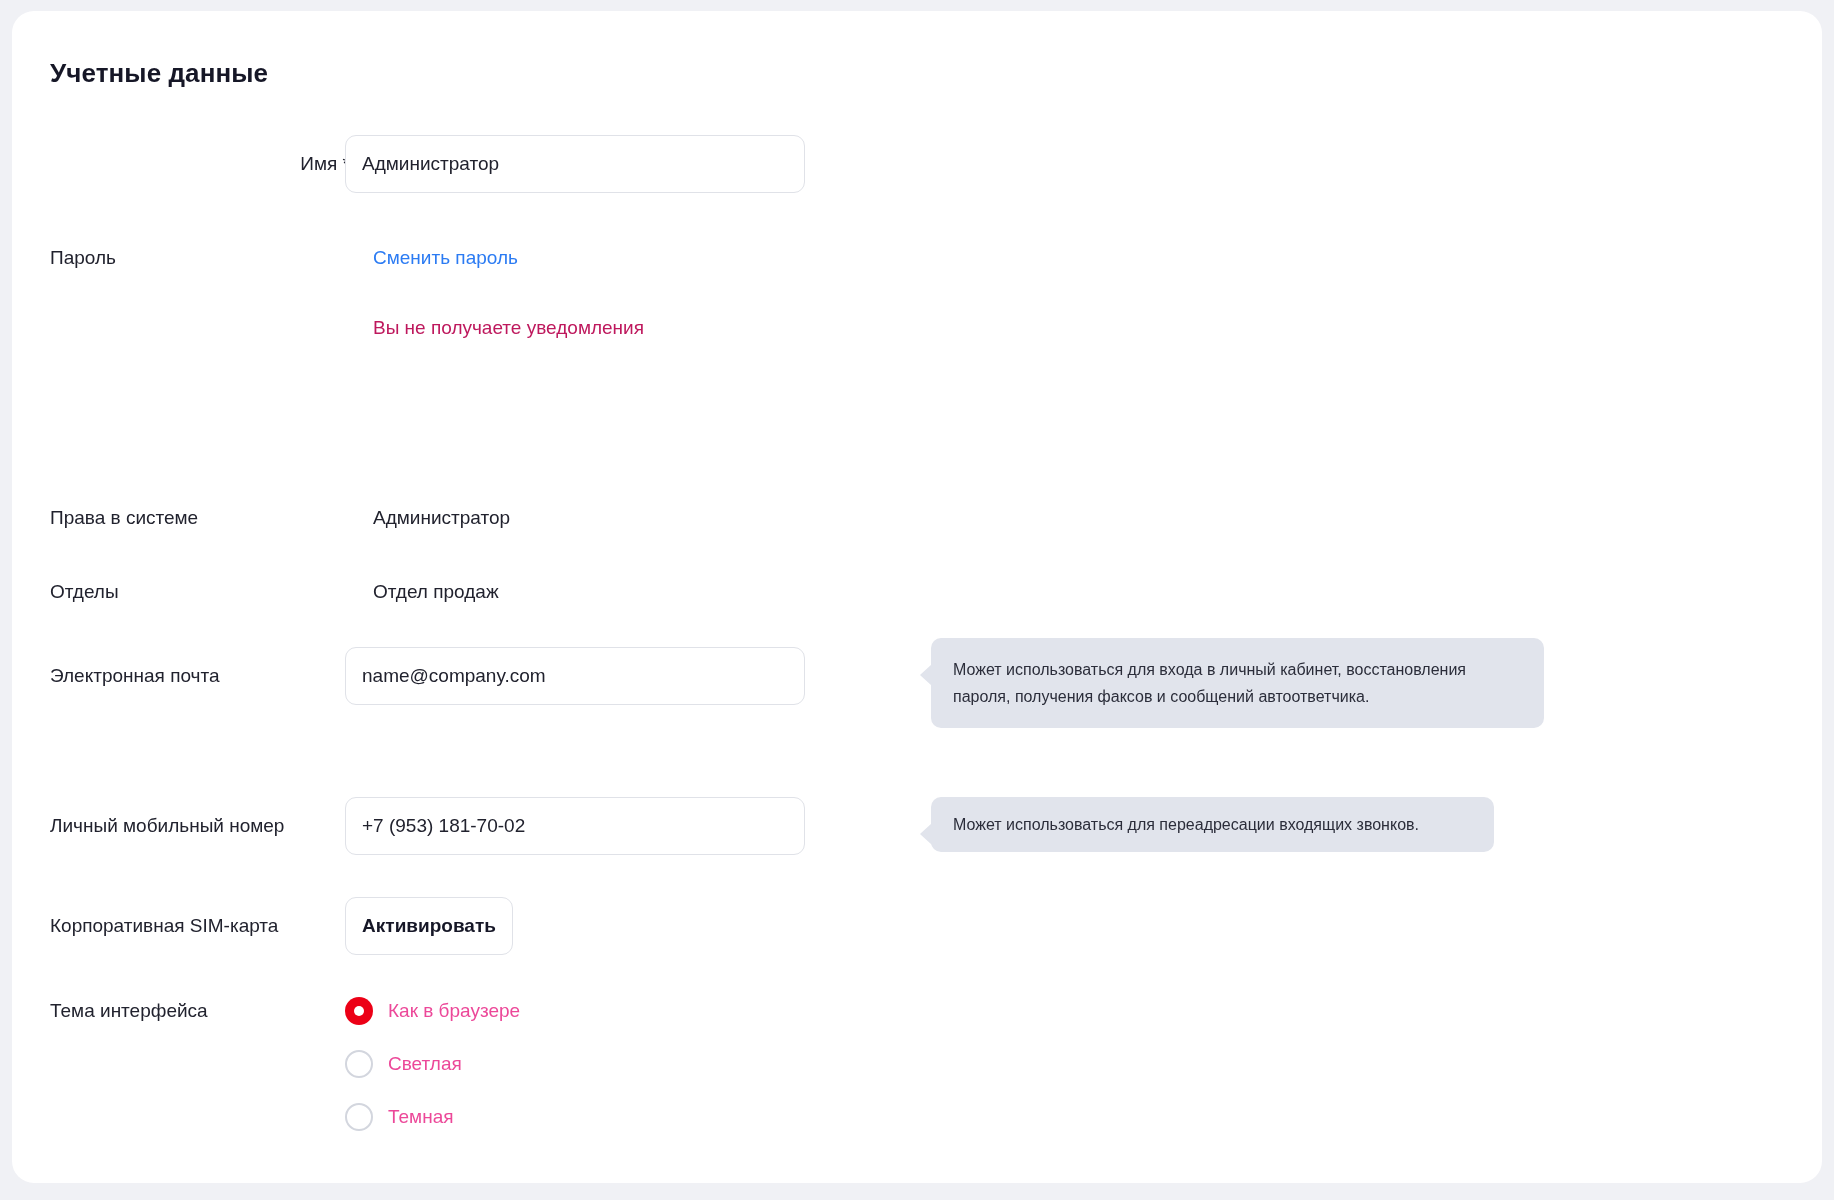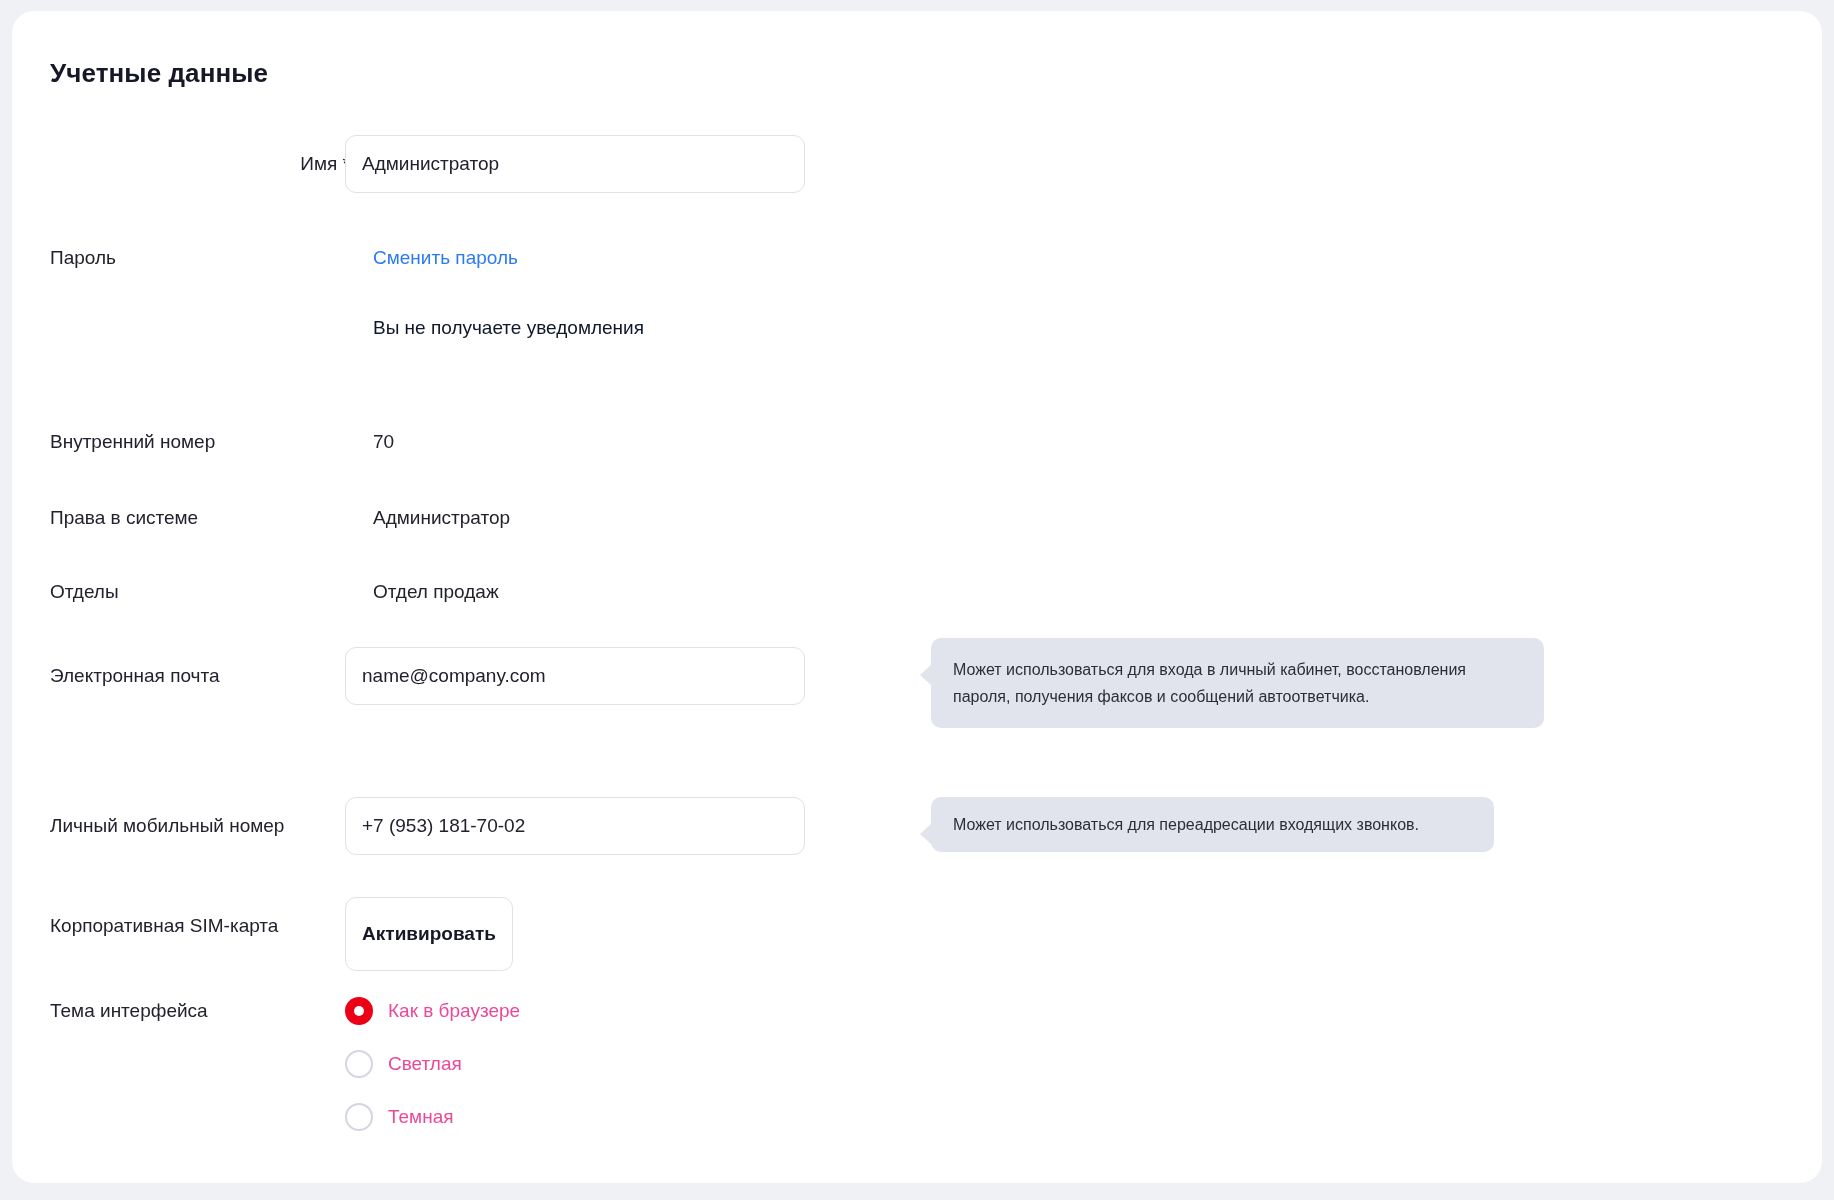--- a/index.html
+++ b/index.html
@@ -63,21 +63,21 @@
 
   .row-value {
     position: absolute;
     left: 295px;
     top: 0;
     font-size: 19px;
     line-height: 38px;
     color: #21222e;
     margin-left: 28px;
   }
-  .row-value.muted { color: #0f172a; }
+  .row-value.muted { color: #be185d; }
   .row-value.link {
     color: #2b7bf3;
     cursor: pointer;
     text-decoration: none;
   }
 
   
   .field {
     position: absolute;
     left: 295px;
@@ -114,21 +114,21 @@
     border-top: 11px solid transparent;
     border-bottom: 11px solid transparent;
     border-right: 12px solid #e1e4ec;
   }
 
   
   .btn-outline {
     position: absolute;
     left: 295px;
     width: 168px;
-    height: 74px;
+    height: 58px;
     background: #ffffff;
     border: 1px solid #e0e2e8;
     border-radius: 11px;
     font-family: "Liberation Sans", "DejaVu Sans", sans-serif;
     font-size: 19px;
     font-weight: 700;
     color: #161727;
     cursor: pointer;
   }
 
@@ -188,24 +188,20 @@
 
     <div class="row" style="top:228px; height:38px;">
       <div class="row-label">Пароль</div>
       <a class="row-value link" href="#">Сменить пароль</a>
     </div>
 
     <div class="row" style="top:298px; height:76px;">
       <div class="row-value muted">Вы не получаете уведомления</div>
     </div>
 
-    <div class="row" style="top:412px; height:38px;">
-      <div class="row-label">Внутренний номер</div>
-      <div class="row-value">70</div>
-    </div>
 
     <div class="row" style="top:488px; height:38px;">
       <div class="row-label">Права в системе</div>
       <div class="row-value">Администратор</div>
     </div>
 
     <div class="row" style="top:636px; height:58px;">
       <div class="row-label" style="line-height:58px;">Электронная почта</div>
       <input class="field" style="top: 0px;" type="text" value="name@company.com">
       <div class="hint" style="left:881px; top:-9px; width:613px;">Может использоваться для входа в личный кабинет, восстановления пароля, получения факсов и сообщений автоответчика.</div>

